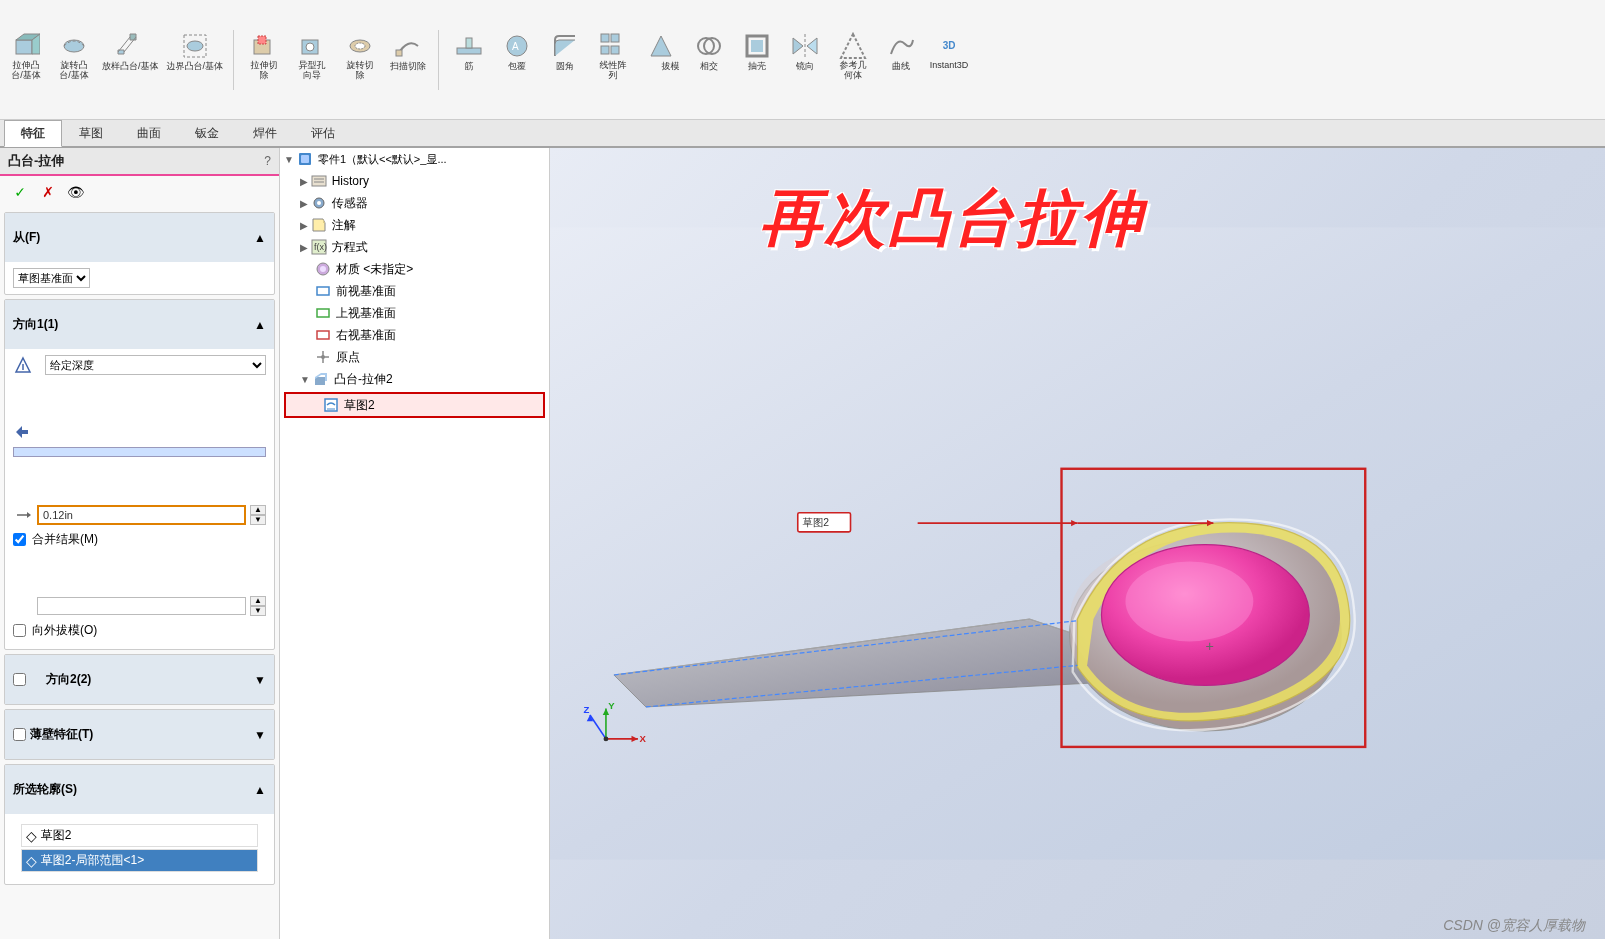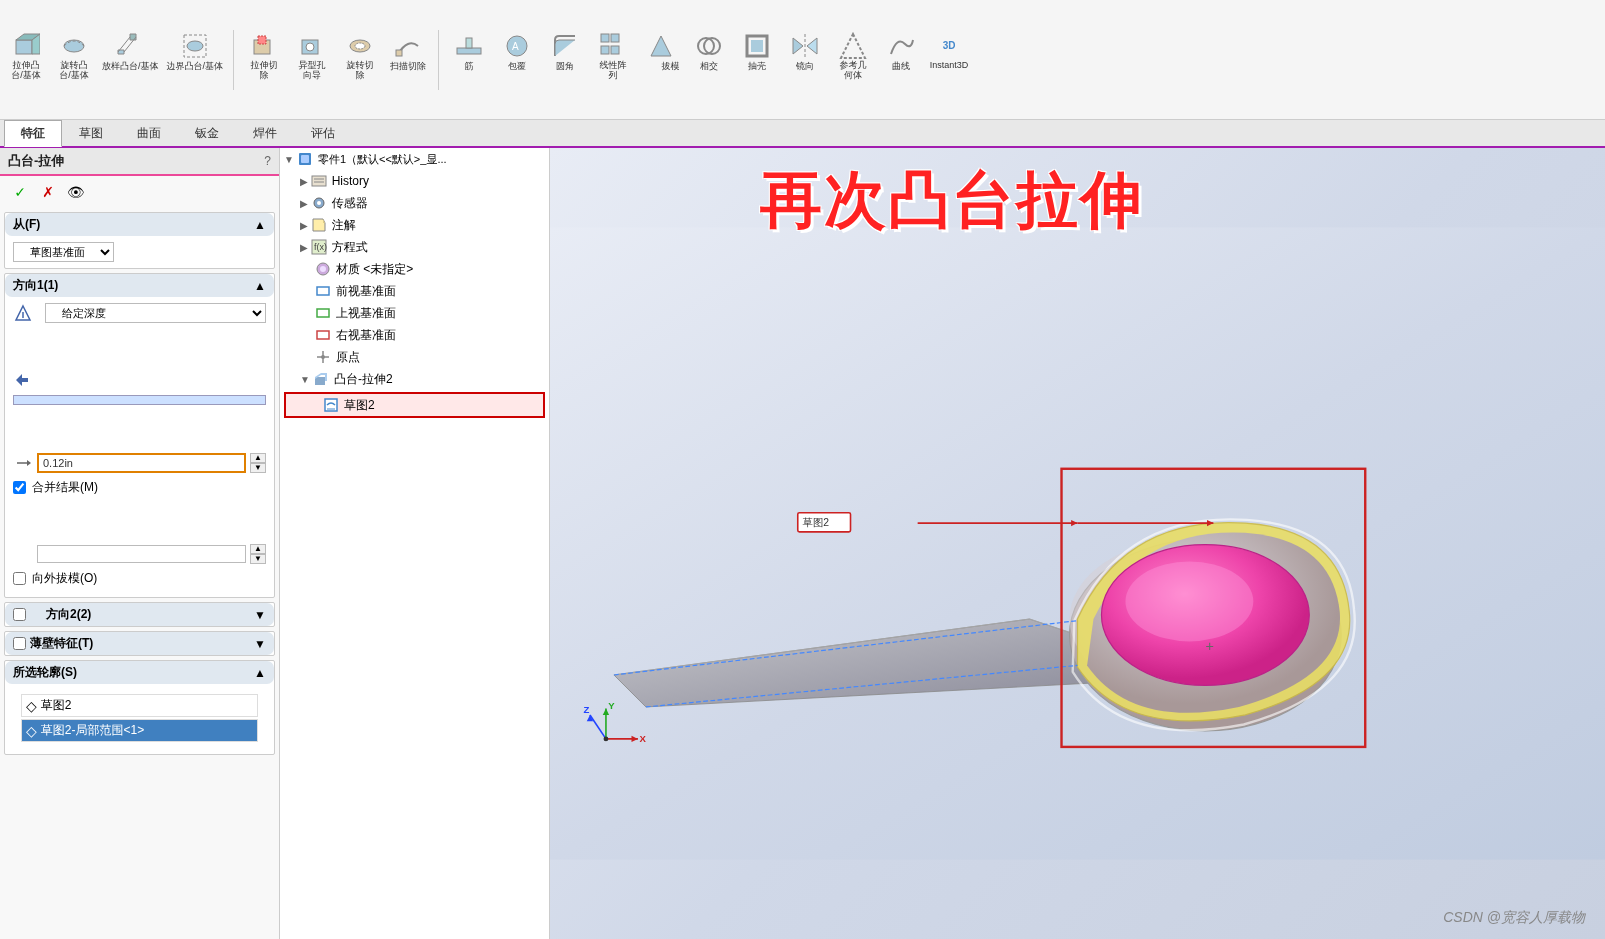--- a/index.html
+++ b/index.html
@@ -36,21 +36,21 @@
       height: 28px;
       display: flex;
       align-items: center;
       justify-content: center;
       font-size: 16px;
     }
 
     
     .tab-bar {
       background: #e8e8e8;
-      border-bottom: 2px solid #a21caf;
+      border-bottom: 2px solid #a3a3a3;
       display: flex;
       align-items: center;
       height: 28px;
       padding: 0 4px;
     }
     .tab {
       padding: 4px 16px;
       cursor: pointer;
       font-size: 12px;
       border: 1px solid transparent;
@@ -106,32 +106,31 @@
     .prop-section {
       border: 1px solid #ccc;
       margin: 4px;
       border-radius: 2px;
       background: #fff;
     }
     .prop-section-header {
       display: flex;
       align-items: center;
       justify-content: space-between;
-      padding: 3px 8px;
+      padding: 16px 8px;
       background: #e0e8f0;
       cursor: pointer;
       font-weight: bold;
       font-size: 12px;
-      border-radius: 7px;
     }
     .prop-section-content { padding: 6px 8px; }
     .prop-row { display: flex; align-items: center; gap: 12px; margin-bottom: 6px; }
     .prop-select {
       flex: 1;
-      padding: 2px 12px;
+      padding: 2px 0;
       font-size: 11px;
       border: 1px solid #bbb;
       background: #fff;
       cursor: pointer;
     }
     .prop-input-row {
       display: flex;
       align-items: center;
       gap: 4px;
       margin-bottom: 6px;
@@ -159,29 +158,30 @@
     .viewport {
       flex: 1;
       background: linear-gradient(135deg, #e8ecf5 0%, #d0d8e8 50%, #c8d0e0 100%);
       position: relative;
       overflow: hidden;
     }
 
     
     .big-title {
       position: absolute;
-      top: 10px;
+      top: 28px;
       left: 210px;
       font-size: 62px;
       font-weight: 900;
       color: #ff2222;
       text-shadow: 3px 3px 0 #fff, -1px -1px 0 #fff, 1px -1px 0 #fff, -1px 1px 0 #fff;
       letter-spacing: 2px;
       font-family: 'Microsoft YaHei', Arial, sans-serif;
       z-index: 10;
+      font-style: italic;
     }
 
     
     .tree-panel {
       width: 270px;
       min-width: 270px;
       background: #fff;
       border-right: 1px solid #ccc;
       overflow-y: auto;
       font-size: 12px;
@@ -189,21 +189,21 @@
 
     
     .left-side {
       display: flex;
       flex-direction: row;
       height: 100%;
     }
 
     .watermark {
       position: absolute;
-      bottom: 12px;
+      bottom: 4px;
       right: 20px;
       font-size: 14px;
       color: #888;
       font-style: italic;
     }
 
     .tree-highlighted {
       border: 2px solid #cc0000;
       background: #ffe8e8;
     }

